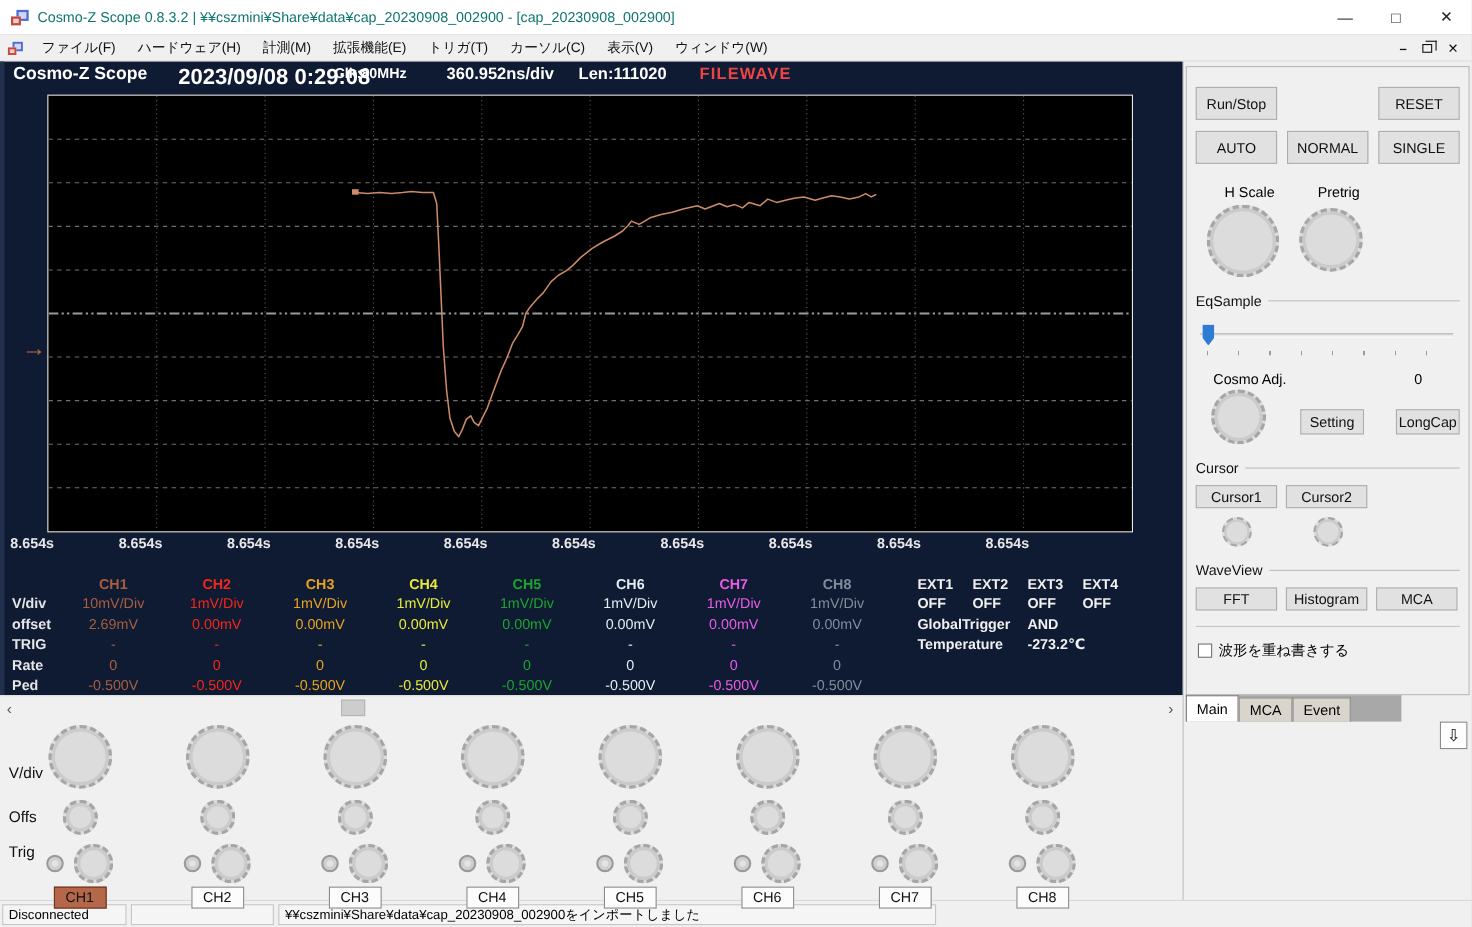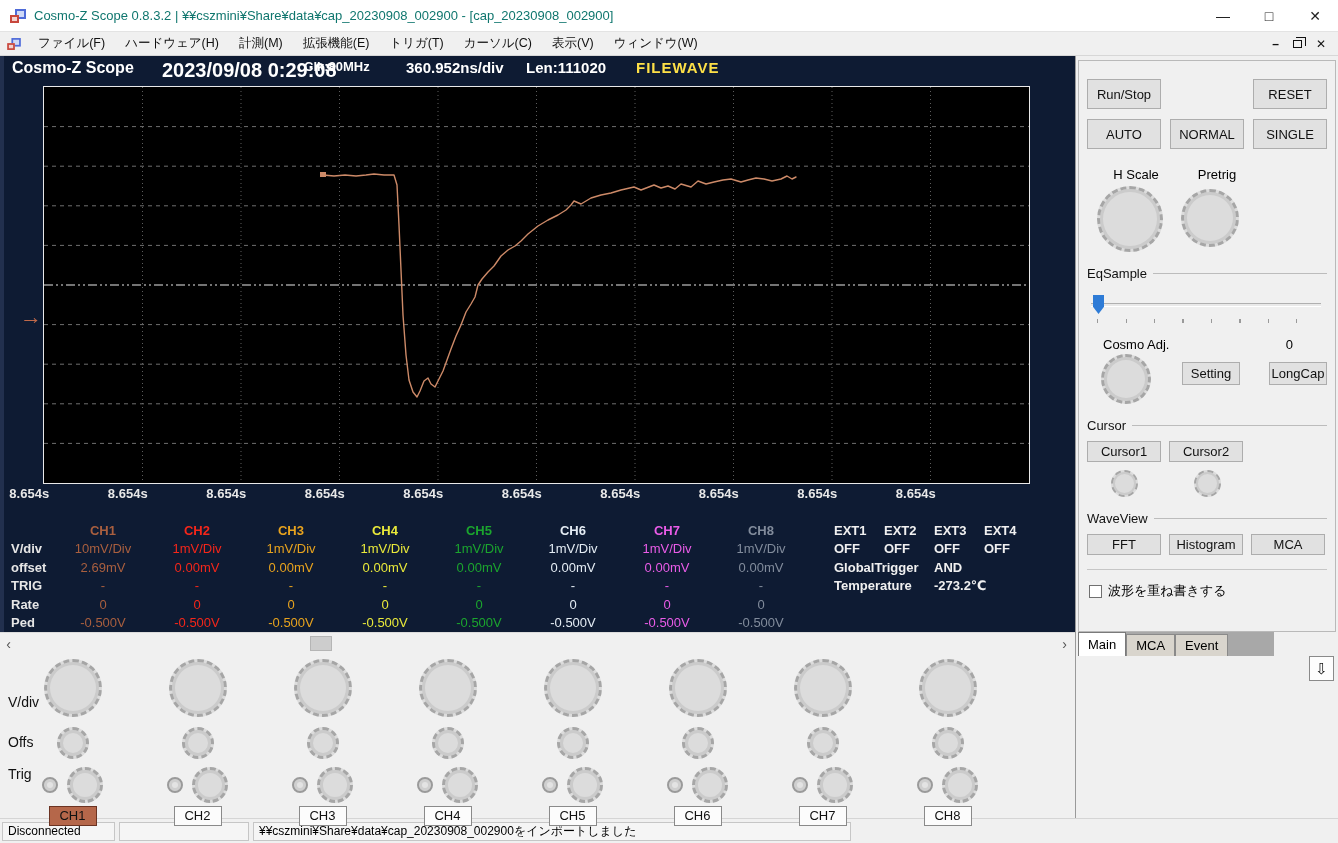--- a/index.html
+++ b/index.html
@@ -30,21 +30,21 @@
   .left-col { width:1076px; display:flex; flex-direction:column; border-right:1px solid #9a9a9a; }
 
   .scope { position:relative; height:576px; background:#0e1b33; border-left:4px solid #22304e; overflow:hidden; }
   .scope-header { position:absolute; left:0; top:0; width:100%; height:24px; color:#fff; font-weight:bold; }
   .scope-header span { position:absolute; top:3px; white-space:nowrap; }
   .sh-app      { left:8px;   font-size:16px; }
   .sh-date     { left:158px; font-size:20px; }
   .sh-clk      { left:300px; font-size:13px; }
   .sh-tb       { left:402px; font-size:15px; }
   .sh-len      { left:522px; font-size:15px; }
-  .sh-mode     { left:632px; font-size:15px; color:#fde047; letter-spacing:1px; }
+  .sh-mode     { left:632px; font-size:15px; color:#ef4444; letter-spacing:1px; }
 
   .plot { position:absolute; left:39px; top:30px; width:987px; height:398px; background:#000; border:1px solid #e9e9e9; }
   .plot svg { display:block; width:100%; height:100%; }
   .trig-arrow { position:absolute; left:16px; top:250px; color:#c0694a; font-size:22px; font-weight:bold; line-height:1; }
 
   .xticks { position:absolute; top:430px; left:-24px; width:1040px; display:flex; }
   .xtick { width:98.5px; text-align:center; color:#e8e8e8; font-size:13px; font-weight:bold; flex:0 0 auto; }
 
   .ch-table { position:absolute; left:0; top:466px; width:1076px; display:flex; color:#e6e6e6; }
   .ch-rowlabels { width:52px; padding-left:7px; font-weight:bold; }
@@ -97,21 +97,21 @@
   .groupbox-hdr .line { flex:1; border-top:1px solid #bcbcbc; margin-left:6px; }
   .slider-wrap { margin-top:14px; position:relative; height:30px; }
   .slider-track { position:absolute; left:4px; right:6px; top:8px; height:4px; background:#e9e9e9; border-top:1px solid #b0b0b0; border-bottom:1px solid #fff; }
   .slider-thumb { position:absolute; left:6px; top:0; width:11px; height:19px; background:#2e7bd6; clip-path:polygon(0 0,100% 0,100% 62%,50% 100%,0 62%); }
   .slider-ticks { position:absolute; left:10px; right:10px; top:24px; height:4px;
     background:repeating-linear-gradient(to right,#9a9a9a 0 1px,transparent 1px 28.5px); }
 
   .phase-row-labels { display:flex; margin-top:12px; font-size:13px; }
   .phase-lbl { margin-left:16px; }
   .phase-val { margin-left:auto; margin-right:34px; }
-  .phase-row { display:flex; align-items:flex-start; margin-top:2px;gap:11px; }
+  .phase-row { display:flex; align-items:center; margin-top:2px;gap:11px; }
   .knob-phase { width:50px; height:50px; margin-left:14px; flex:0 0 auto; }
   .btn-sm { width:62px; height:23px; margin-top:8px; }
   .ml18 { margin-left:18px; } .ml20 { margin-left:20px; }
 
   .cursor-btn-row { display:flex; margin-top:8px; }
   .btn-c { width:74px; height:21px; }
   .cursor-knob-row { display:flex; margin-top:8px; }
   .knob-c { width:27px; height:27px; border-width:2px; box-shadow:inset 0 0 0 2px #cbcbcb; }
   .ck1 { margin-left:24px; } .ck2 { margin-left:56px; }
 

